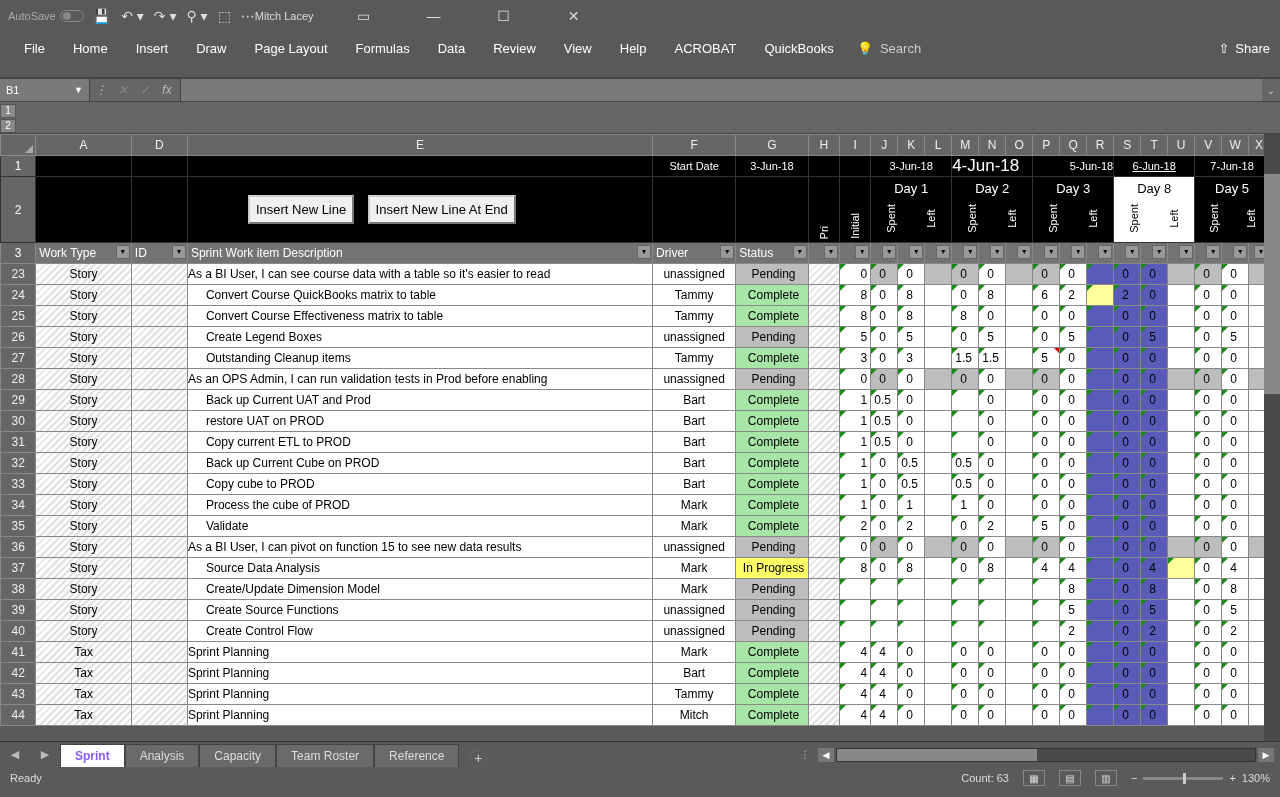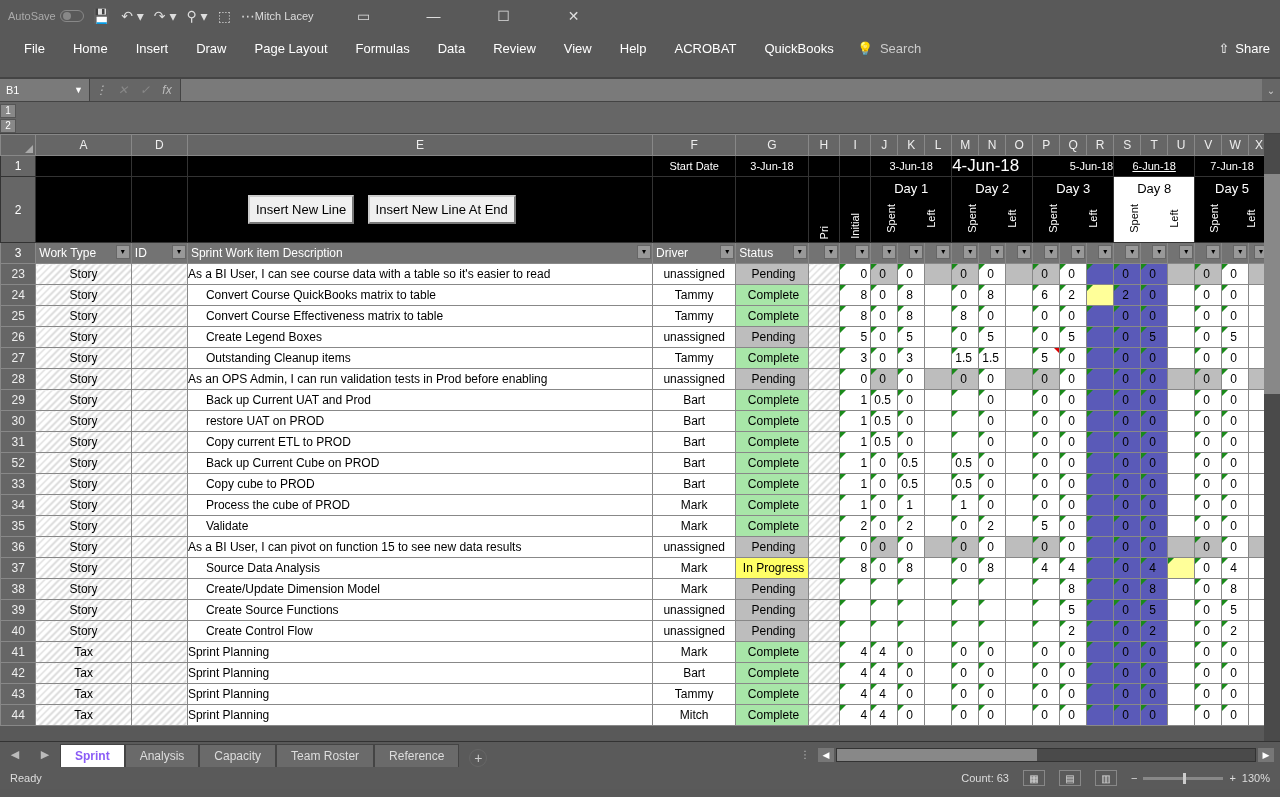--- a/index.html
+++ b/index.html
@@ -603,21 +603,21 @@
           <td class="gtrilite">0</td>
           <td class="d4a"></td>
           <td class="d4a">0</td>
           <td class="d4b">0</td>
           <td class=" "></td>
           <td class="gtri ">0</td>
           <td class="gtrilite">0</td>
           <td class=""></td>
         </tr>
         <tr class="datarow">
-          <td class="rowhdr">52</td>
+          <td class="rowhdr">32</td>
           <td class="hatch">Story</td>
           <td class="hatch"></td>
           <td class="desc indent">Back up Current Cube on PROD</td>
           <td class="driver">Bart</td>
           <td class="st-complete">Complete</td>
           <td class="hatch2"></td>
           <td class="gtri" style="text-align:right;padding-right:3px">1</td>
           <td class="gtri ">0</td>
           <td class="gtrilite">0.5</td>
           <td class=""></td>

